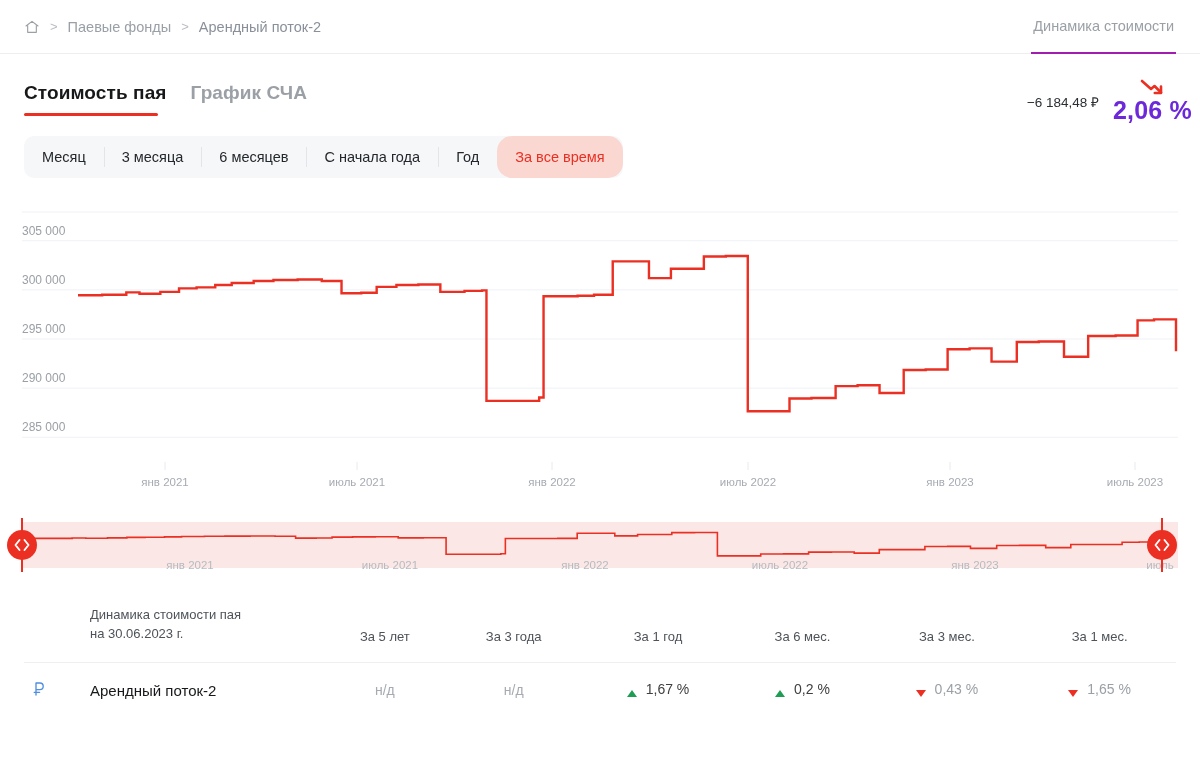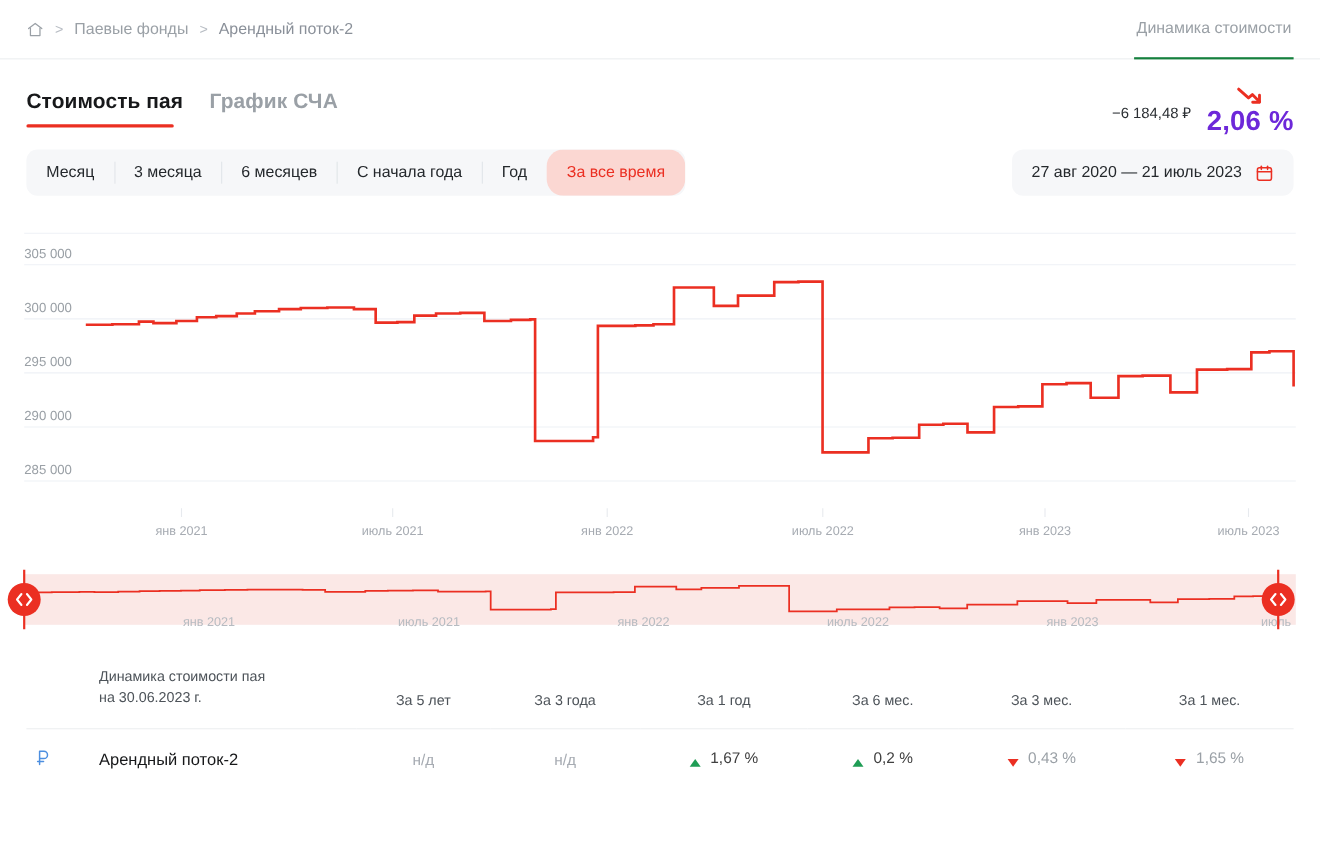--- a/index.html
+++ b/index.html
@@ -24,42 +24,42 @@
   .crumb-sep { color: #b8bdc4; font-size: 13px; line-height: 1; }
   .crumb-link { color: #9aa0a6; }
   .crumb-cur { color: #8a9099; }
   .topnav {
     position: absolute; right: 24px; top: 0; height: 54px;
     display: flex; align-items: center;
   }
   .topnav-tab {
     font-size: 14.5px; color: #9aa0a6;
     height: 54px; display: flex; align-items: center;
-    border-bottom: 2px solid #15803d;
+    border-bottom: 2px solid #a21caf;
     padding: 0 2px;
   }
 
   
   .titlerow {
     display: flex; align-items: flex-start;
     padding: 28px 24px 0 24px;
     position: relative;
   }
   .tabs { display: flex; align-items: flex-start; gap: 24px; }
   .tab {
     font-size: 19px; font-weight: 600; color: #9aa0a6;
     padding-bottom: 12px; position: relative; letter-spacing: .1px;
   }
   .tab.active { color: #17181a; }
   .tab.active::after {
     content:""; position: absolute; left: 0; right: 8px; bottom: 0;
     height: 3px; background: #eb2f22; border-radius: 2px;
   }
   .changewrap {
-    position: absolute; right: 24px; top: 24px;
+    position: absolute; right: 8px; top: 24px;
     display: flex; align-items: center; gap: 14px;
   }
   .change-abs { font-size: 13.5px; color: #2b2f33; font-weight: 500; white-space: nowrap; }
   .change-pct {
     display: flex; align-items: center; gap: 0;
     color: #6d28d9; font-size: 25px; font-weight: 700; letter-spacing: .2px; flex-direction: column;
   }
   .arrow-down { width: 24px; height: 18px; display: block; }
 
   
@@ -168,31 +168,20 @@
 </div>
 
 <div class="controls">
   <div class="segmented">
     <div class="seg">Месяц</div>
     <div class="seg">3 месяца</div>
     <div class="seg">6 месяцев</div>
     <div class="seg">С начала года</div>
     <div class="seg">Год</div>
     <div class="seg active">За все время</div>
-  </div>
-  <div class="daterange">
-    <span>27 авг 2020 — 21 июль 2023</span>
-    <span>
-      <svg class="cal-icon" viewBox="0 0 24 24" fill="none" stroke="currentColor" stroke-width="2" stroke-linecap="round" stroke-linejoin="round" aria-hidden="true">
-        <rect x="3" y="5" width="18" height="16" rx="2.5"></rect>
-        <path d="M3 10h18"></path>
-          <path d="M8 3v4"></path>
-          <path d="M16 3v4"></path>
-      </svg>
-    </span>
   </div>
 </div>
 
 <div class="chartwrap">
   <svg class="chart-svg" viewBox="0 0 1200 310" preserveAspectRatio="none">
     <g id="grid-group">
         <line x1="22" x2="1178" y1="233.2608695652174" y2="233.2608695652174" stroke="#eef1f6" stroke-width="1"></line>
         <line x1="22" x2="1178" y1="184.1304347826087" y2="184.1304347826087" stroke="#eef1f6" stroke-width="1"></line>
         <line x1="22" x2="1178" y1="135" y2="135" stroke="#eef1f6" stroke-width="1"></line>
         <line x1="22" x2="1178" y1="85.86956521739131" y2="85.86956521739131" stroke="#eef1f6" stroke-width="1"></line>

